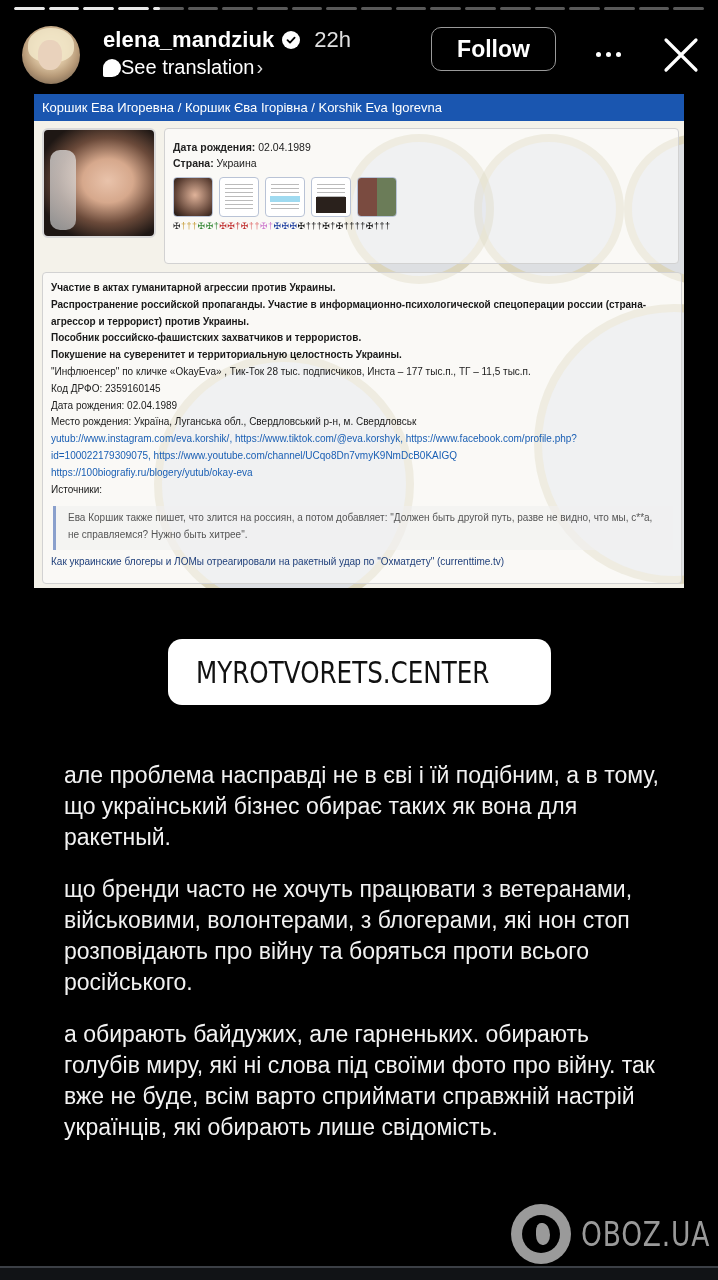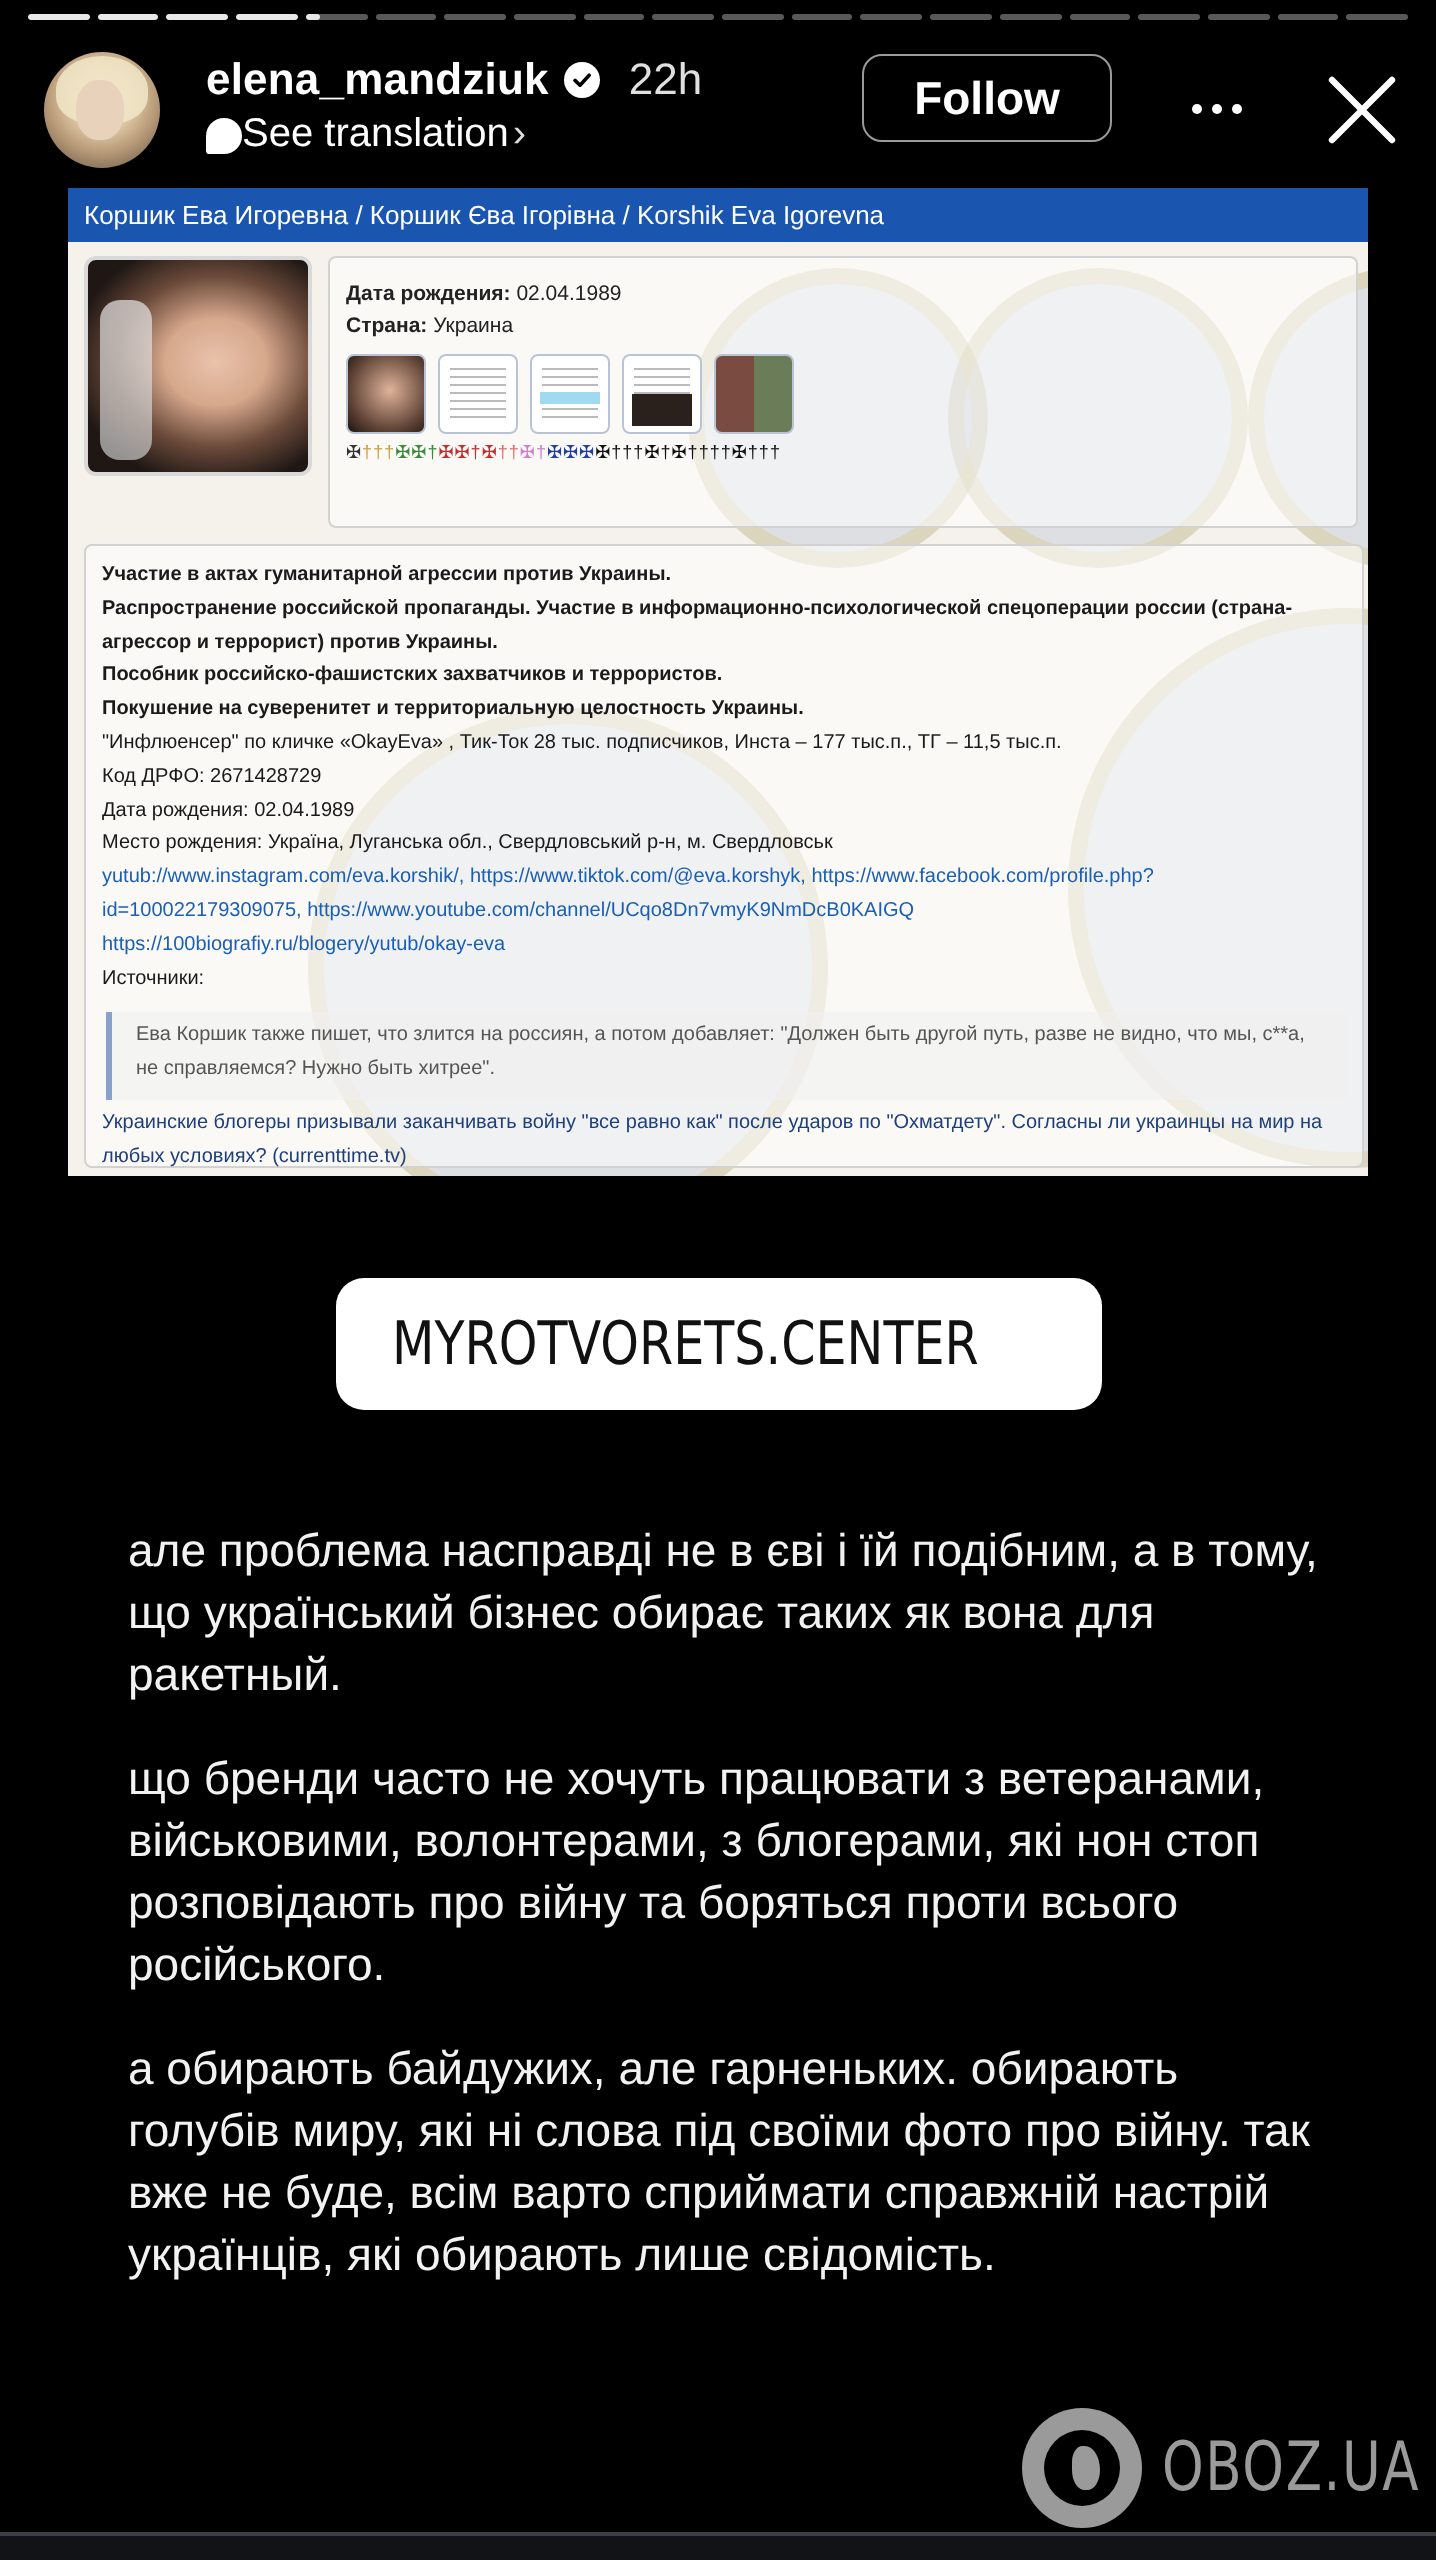--- a/index.html
+++ b/index.html
@@ -189,30 +189,29 @@
     </div>
     <div class="crosses" id="crosses"><span style="color: rgb(51, 51, 51);">✠</span><span style="color: rgb(200, 160, 64);">†</span><span style="color: rgb(200, 160, 64);">†</span><span style="color: rgb(200, 160, 64);">†</span><span style="color: rgb(58, 138, 58);">✠</span><span style="color: rgb(58, 138, 58);">✠</span><span style="color: rgb(58, 138, 58);">†</span><span style="color: rgb(192, 48, 48);">✠</span><span style="color: rgb(192, 48, 48);">✠</span><span style="color: rgb(192, 48, 48);">†</span><span style="color: rgb(192, 48, 48);">✠</span><span style="color: rgb(224, 112, 112);">†</span><span style="color: rgb(224, 112, 112);">†</span><span style="color: rgb(208, 128, 208);">✠</span><span style="color: rgb(208, 128, 208);">†</span><span style="color: rgb(32, 64, 160);">✠</span><span style="color: rgb(32, 64, 160);">✠</span><span style="color: rgb(32, 64, 160);">✠</span><span style="color: rgb(17, 17, 17);">✠</span><span style="color: rgb(17, 17, 17);">†</span><span style="color: rgb(17, 17, 17);">†</span><span style="color: rgb(17, 17, 17);">†</span><span style="color: rgb(17, 17, 17);">✠</span><span style="color: rgb(17, 17, 17);">†</span><span style="color: rgb(17, 17, 17);">✠</span><span style="color: rgb(17, 17, 17);">†</span><span style="color: rgb(17, 17, 17);">†</span><span style="color: rgb(17, 17, 17);">†</span><span style="color: rgb(17, 17, 17);">†</span><span style="color: rgb(17, 17, 17);">✠</span><span style="color: rgb(17, 17, 17);">†</span><span style="color: rgb(17, 17, 17);">†</span><span style="color: rgb(17, 17, 17);">†</span></div>
   </div>
 
   <div class="desc-box">
     <div class="dl bold">Участие в актах гуманитарной агрессии против Украины.</div>
     <div class="dl bold">Распространение российской пропаганды. Участие в информационно-психологической спецоперации россии (страна-агрессор и террорист) против Украины.</div>
     <div class="dl bold">Пособник российско-фашистских захватчиков и террористов.</div>
     <div class="dl bold">Покушение на суверенитет и территориальную целостность Украины.</div>
     <div class="dl">"Инфлюенсер" по кличке «OkayEva» , Тик-Ток 28 тыс. подписчиков, Инста – 177 тыс.п., ТГ – 11,5 тыс.п.</div>
-    <div class="dl">Код ДРФО: 2671428729</div>
+    <div class="dl">Код ДРФО: 2359160145</div>
     <div class="dl">Дата рождения: 02.04.1989</div>
     <div class="dl">Место рождения: Україна, Луганська обл., Свердловський р-н, м. Свердловськ</div>
     <div class="dl link">yutub://www.instagram.com/eva.korshik/, https://www.tiktok.com/@eva.korshyk, https://www.facebook.com/profile.php?id=100022179309075, https://www.youtube.com/channel/UCqo8Dn7vmyK9NmDcB0KAIGQ</div>
     <div class="dl link">https://100biografiy.ru/blogery/yutub/okay-eva</div>
     <div class="dl">Источники:</div>
     <div class="quote">
       <div class="dl">Ева Коршик также пишет, что злится на россиян, а потом добавляет: "Должен быть другой путь, разве не видно, что мы, с**а, не справляемся? Нужно быть хитрее".</div>
     </div>
-    <div class="dl link" style="color:#1f3f7a">Украинские блогеры призывали заканчивать войну "все равно как" после ударов по "Охматдету". Согласны ли украинцы на мир на любых условиях? (currenttime.tv)</div>
     <div class="dl link" style="color:#1f3f7a">Как украинские блогеры и ЛОМы отреагировали на ракетный удар по "Охматдету" (currenttime.tv)</div>
   </div>
 </div>
 
 <div class="link-sticker">
   <svg viewBox="0 0 36 36">
     <defs>
       <linearGradient id="lg" x1="0" y1="1" x2="1" y2="0">
         <stop offset="0" stop-color="#c13ad0"></stop>
         <stop offset="0.5" stop-color="#e8407a"></stop>

